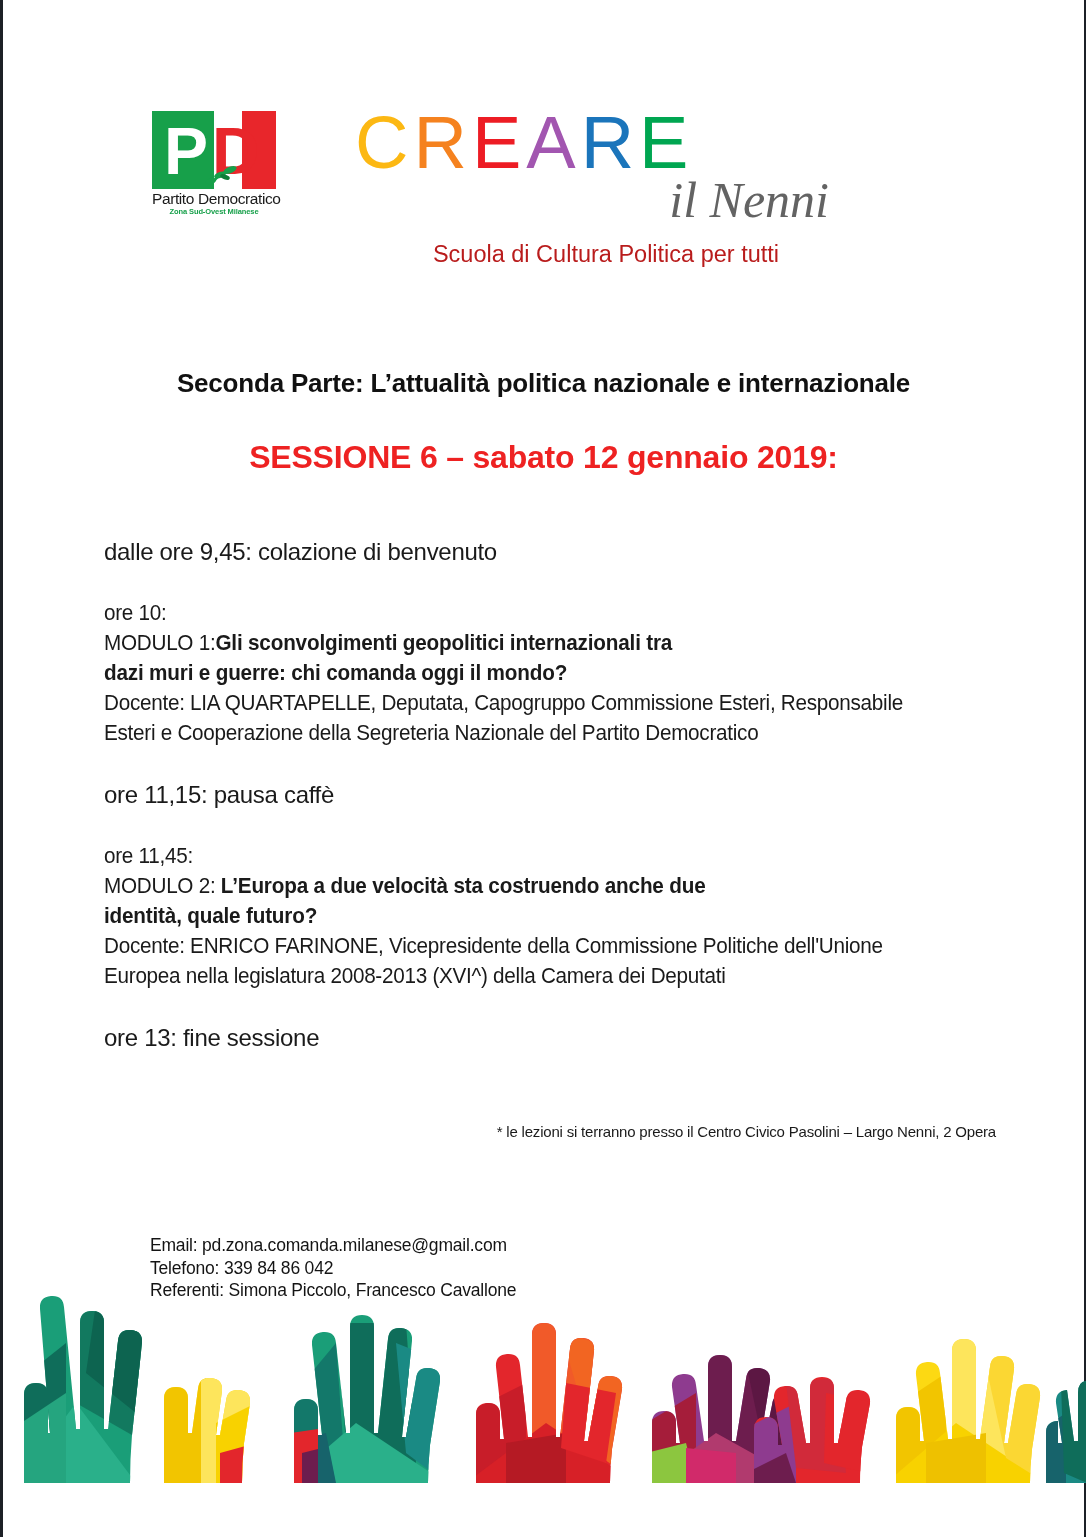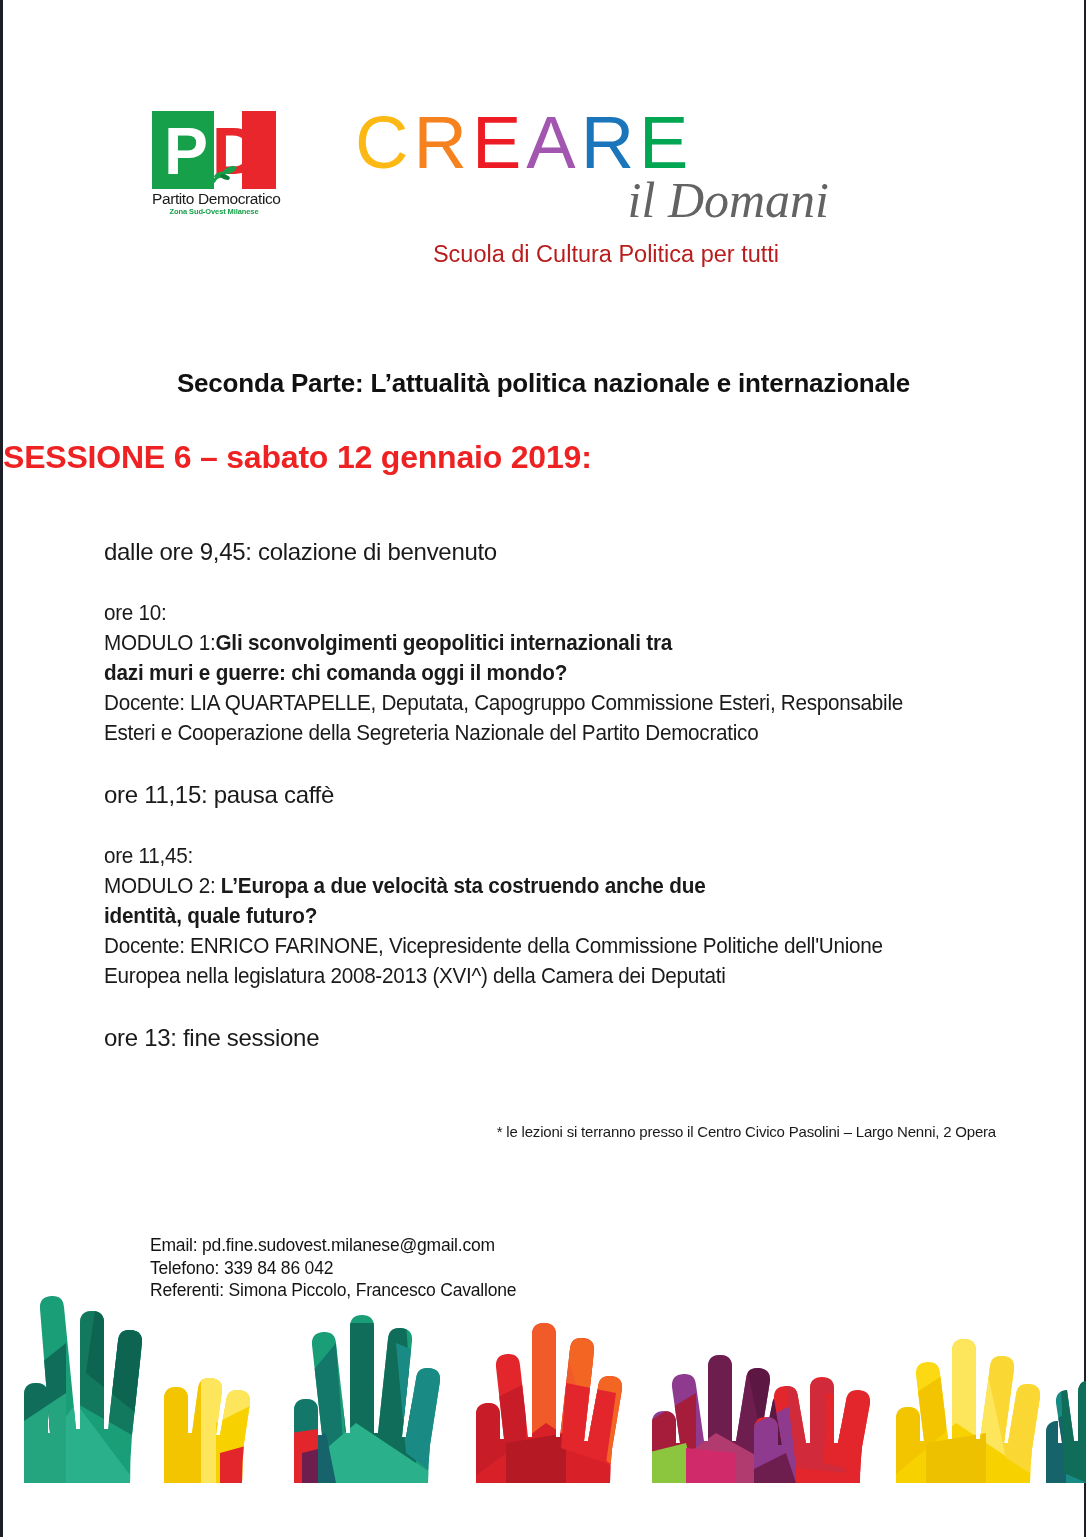--- a/index.html
+++ b/index.html
@@ -153,20 +153,21 @@
     font-weight: bold;
     font-size: 26px;
     line-height: 30px;
     color: #111111;
     letter-spacing: -0.2px;
   }
   .sessione-title {
     position: absolute;
     top: 438px;
     left: 0; right: 0;
+    text-align: center;
     font-family: "Liberation Sans", sans-serif;
     font-weight: bold;
     font-size: 32px;
     line-height: 38px;
     color: #ee2222;
     letter-spacing: -0.2px;
   }
 
   
   .body-block {
@@ -252,21 +253,21 @@
         </svg>
       </div>
       <div class="pd-name">Partito Democratico</div>
       <div class="pd-sub">Zona Sud-Ovest Milanese</div>
     </div>
 
     <div class="creare-wrap">
       <div class="creare">
         <span style="color:#fcb813">C</span><span style="color:#f5821f">R</span><span style="color:#ed1c24">E</span><span style="color:#a256b0">A</span><span style="color:#1b75bb">R</span><span style="color:#00a651">E</span>
       </div>
-      <div class="il-domani">il Domani</div>
+      <div class="il-domani">il Nenni</div>
       <div class="scuola">Scuola di Cultura Politica per tutti</div>
     </div>
   </div>
 
   <div class="parte-title">Seconda Parte: L’attualità politica nazionale e internazionale</div>
   <div class="sessione-title">SESSIONE 6 – sabato 12 gennaio 2019:</div>
 
   <div class="body-block">
 
     <div>
@@ -302,21 +303,21 @@
     <div class="gap"></div>
 
     <div>
       <div class="line">ore 13: fine sessione</div>
     </div>
   </div>
 
   <div class="footnote">* le lezioni si terranno presso il Centro Civico Pasolini – Largo Nenni, 2 Opera</div>
 
   <div class="contact">
-    <div>Email: pd.fine.sudovest.milanese@gmail.com</div>
+    <div>Email: pd.zona.comanda.milanese@gmail.com</div>
     <div>Telefono: 339 84 86 042</div>
     <div>Referenti: Simona Piccolo, Francesco Cavallone</div>
   </div>
 
   <svg class="hands" viewBox="0 0 1081 200" preserveAspectRatio="none">
     <defs>
       <clipPath id="h1">
           <path d="M18 200 L18 112 Q18 100 30 100 Q42 100 42 112 L42 150 L44 150 L34 26 Q33 14 45 13 Q57 12 58 24 L70 146 L74 146 L74 40 Q74 28 86 28 Q98 28 98 40 L98 146 L102 146 L112 58 Q113 46 125 47 Q137 48 136 60 L126 152 Q124 176 124 200 Z"></path>
         </clipPath>
       <clipPath id="h2">

